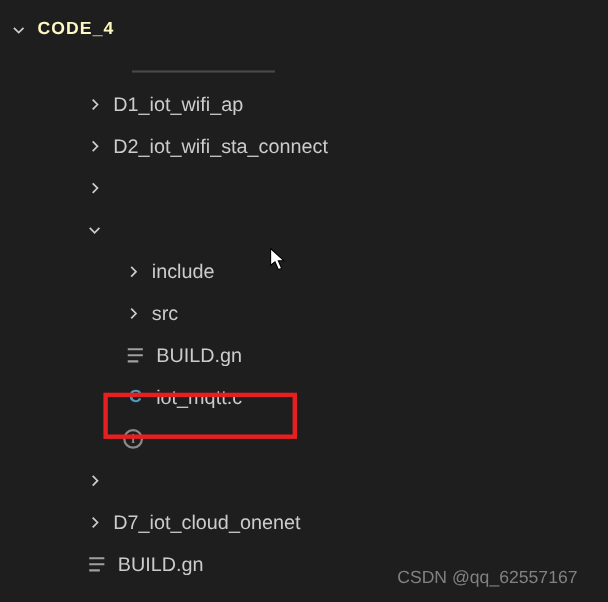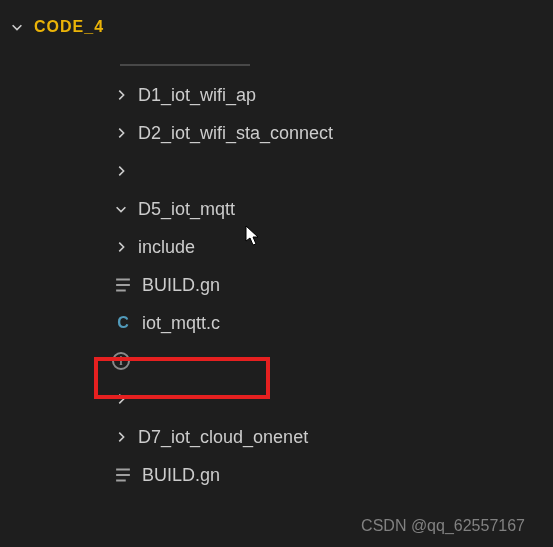--- a/index.html
+++ b/index.html
@@ -22,28 +22,28 @@
       user-select: none;
     }
     .row {
       display: flex;
       align-items: center;
       height: 38px;
       padding-left: 8px;
       cursor: pointer;
     }
     .indent-0 { padding-left: 8px; }
-    .indent-1 { padding-left: 112px; }
+    .indent-1 { padding-left: 77px; }
     .indent-2 { padding-left: 112px; }
     .root-row {
       font-weight: 700;
       letter-spacing: 1px;
       font-size: 16px;
     }
-    .root-row .label { color: #eab308; }
+    .root-row .label { color: #fef9c3; }
     .chevron {
       width: 18px;
       height: 18px;
       display: inline-flex;
       align-items: center;
       justify-content: center;
       margin-right: 8px;
       flex-shrink: 0;
     }
     .chevron svg { width: 14px; height: 14px; }
@@ -152,29 +152,36 @@
             <path d="M6 3l5 5-5 5"></path>
           </svg>
         </span>
       </div>
       <div class="row indent-1">
         <span class="chevron">
           <svg viewBox="0 0 16 16" fill="none" stroke="#cccccc" stroke-width="1.8">
             <path d="M3 6l5 5 5-5"></path>
           </svg>
         </span>
-        <span class="label">D5_iot_mqtt</span>
       </div>
       <div class="row indent-2">
         <span class="chevron">
           <svg viewBox="0 0 16 16" fill="none" stroke="#cccccc" stroke-width="1.8">
             <path d="M6 3l5 5-5 5"></path>
           </svg>
         </span>
         <span class="label">include</span>
+      </div>
+      <div class="row indent-2">
+        <span class="chevron">
+          <svg viewBox="0 0 16 16" fill="none" stroke="#cccccc" stroke-width="1.8">
+            <path d="M6 3l5 5-5 5"></path>
+          </svg>
+        </span>
+        <span class="label">src</span>
       </div>
       <div class="row indent-2">
         <span class="file-icon icon-build">
           <svg viewBox="0 0 16 16" fill="none" stroke="#a0a0a0" stroke-width="1.4">
             <path d="M3 4h10M3 8h10M3 12h7"></path>
           </svg>
         </span>
         <span class="label">BUILD.gn</span>
       </div>
       <div class="row indent-2">

